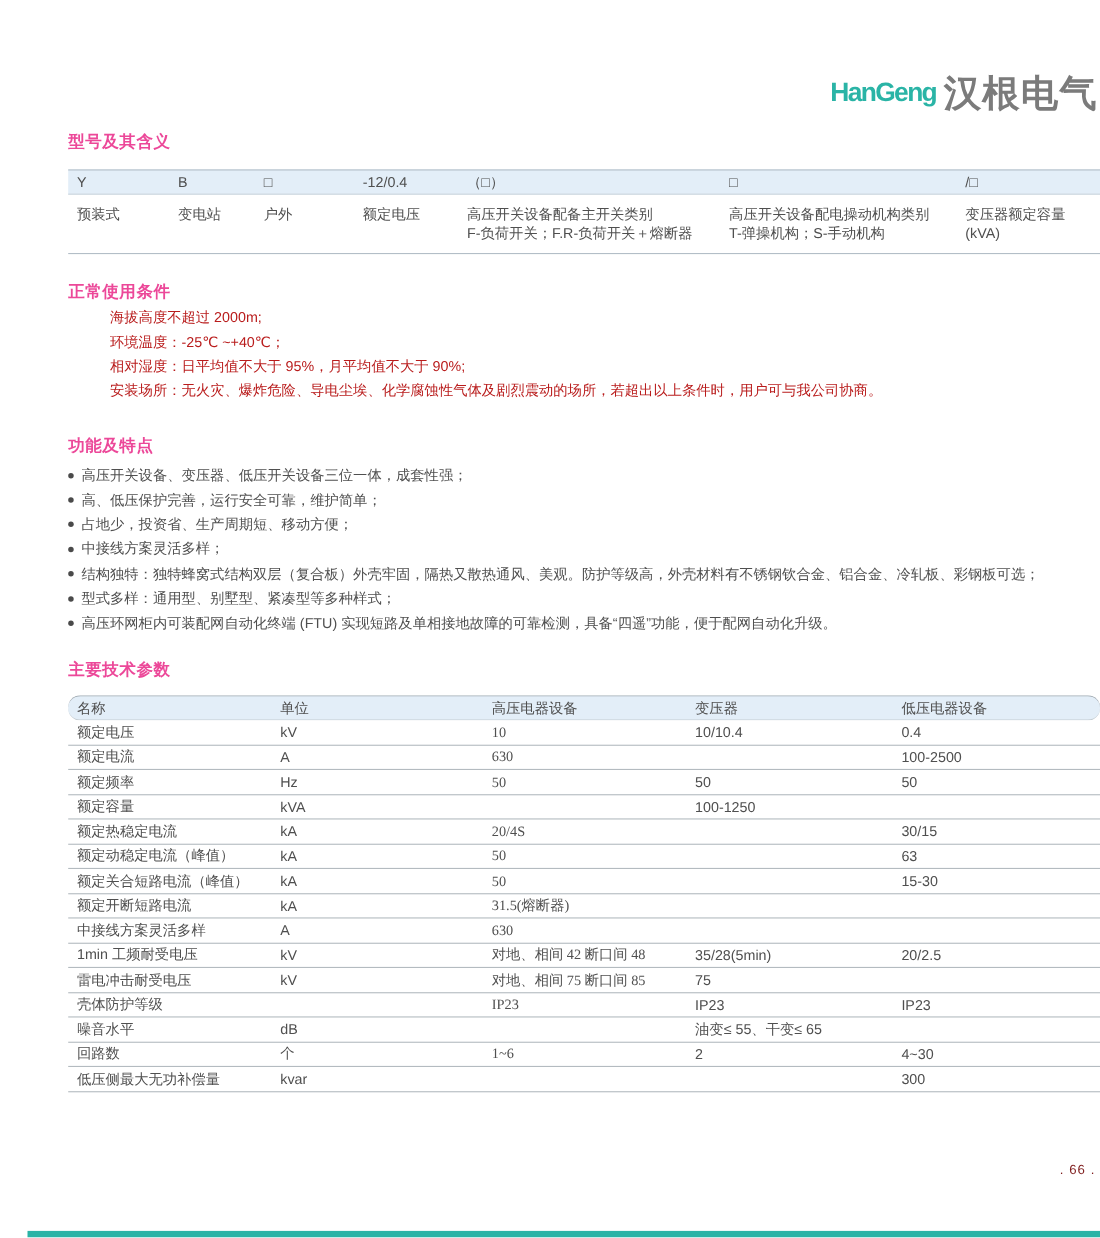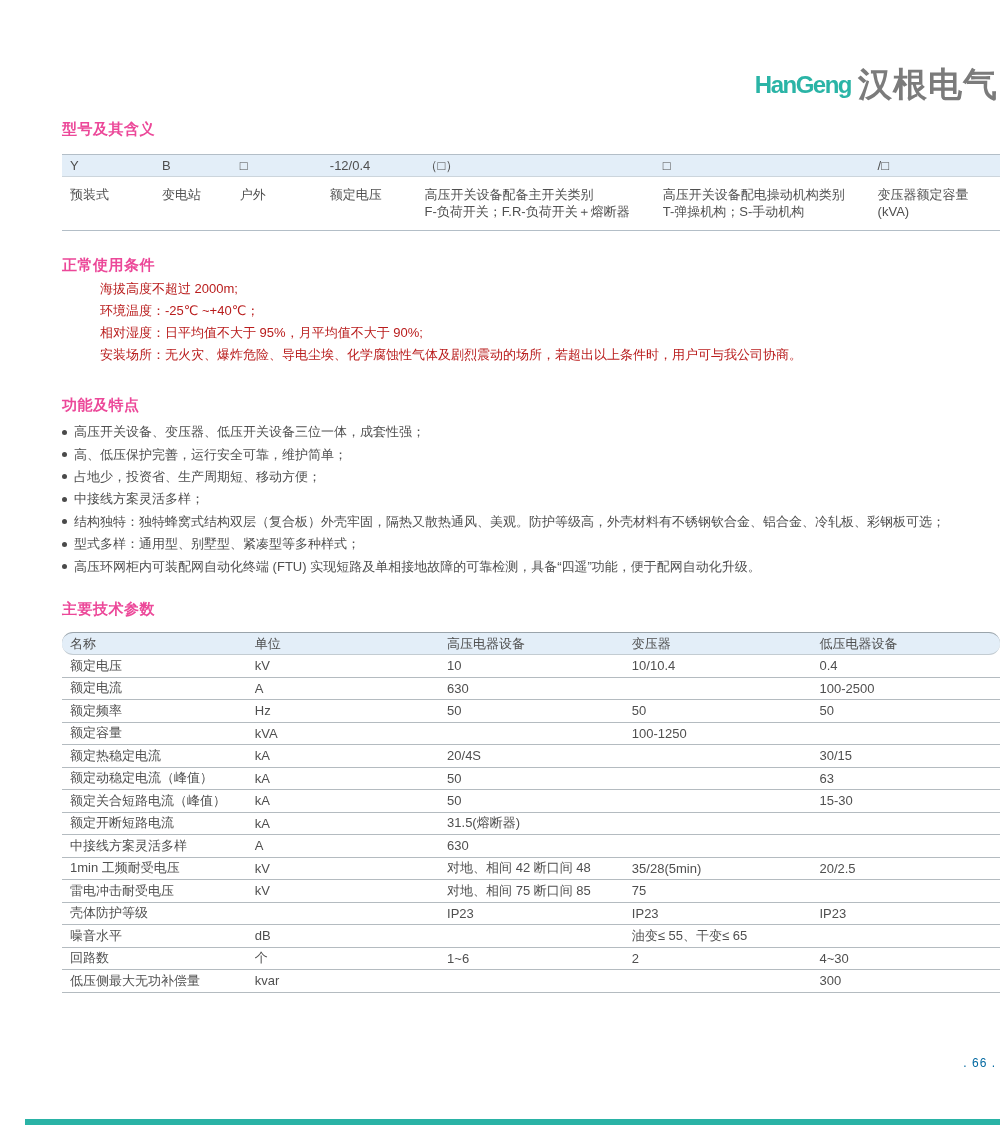--- a/index.html
+++ b/index.html
@@ -29,23 +29,23 @@
   
   .feat-list { position:absolute; left:62px; top:421px; width:930px; color:#4f4f4f; font-size:13px; list-style:none; }
   .feat-item { height:22.4px; display:flex; align-items:center; white-space:nowrap; }
   .bullet-dot { width:5px; height:5px; border-radius:50%; background:#4a4a4a; margin-right:7px; flex:0 0 auto; }
 
   
   .t2 { position:absolute; left:62px; top:632px; width:938px; font-size:13px; color:#4f4f4f; }
   .t2-head { display:flex; height:23px; align-items:center; background:#e3eef8; border-top:1px solid #9aa4ab; border-bottom:1px solid #c3ccd2;border-radius:11px; }
   .t2-row { display:flex; height:22.5px; align-items:center; border-bottom:1px solid #b4bbc0; }
   .t2c { padding-left:8px; white-space:nowrap; }
-  .t2 .k0{width:19.7%;} .t2 .k1{width:20.5%;} .t2 .k2{width:19.7%;} .t2 .k3{width:20.0%;} .t2 .k4{width:20.1%;}
-
-  .page-number { position:absolute; top:1056px; right:4px; font-size:12px; color:#0369a1; letter-spacing:1px; }
+  .t2 .k0{width:19.7%;} .t2 .k1{width:20.5%;} .t2 .k2{width:19.7%;font-family:Liberation Serif, serif;} .t2 .k3{width:20.0%;} .t2 .k4{width:20.1%;}
+
+  .page-number { position:absolute; top:1056px; right:4px; font-size:12px; color:#7f1d1d; letter-spacing:1px; }
   .footer-bar { position:absolute; bottom:0; left:25px; right:0; height:6px; background:#2ab3a6; }
 </style>
 </head>
 <body>
 
 <div class="page">
 
   <div class="logo">
     <span class="logo-latin">HanGeng</span>
     <span class="logo-cjk">汉根电气</span>

